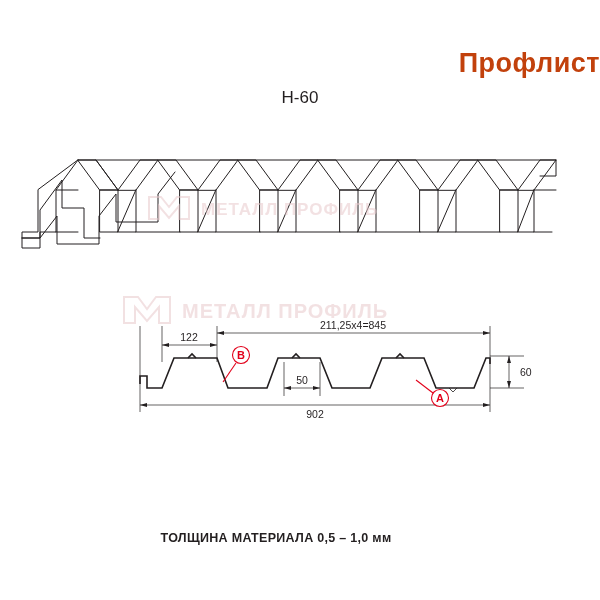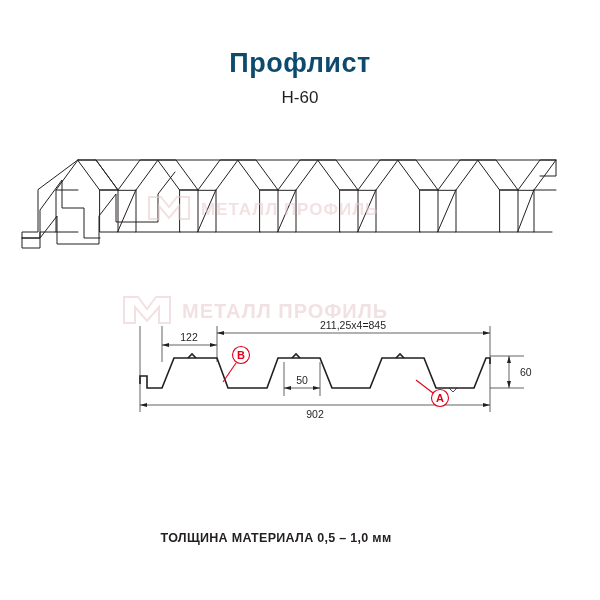--- a/index.html
+++ b/index.html
@@ -18,25 +18,25 @@
   .page {
     position: relative;
     width: 600px;
     height: 600px;
   }
   .title {
     position: absolute;
     left: 0;
     top: 48px;
     width: 600px;
-    text-align: center;
+    text-align: right;
     font-size: 27px;
     font-weight: bold;
     letter-spacing: 0.5px;
-    color: #0c4a6e;
+    color: #c2410c;
   }
   .subtitle {
     position: absolute;
     left: 0;
     top: 88px;
     width: 600px;
     text-align: center;
     font-size: 17px;
     color: #231f20;
   }

